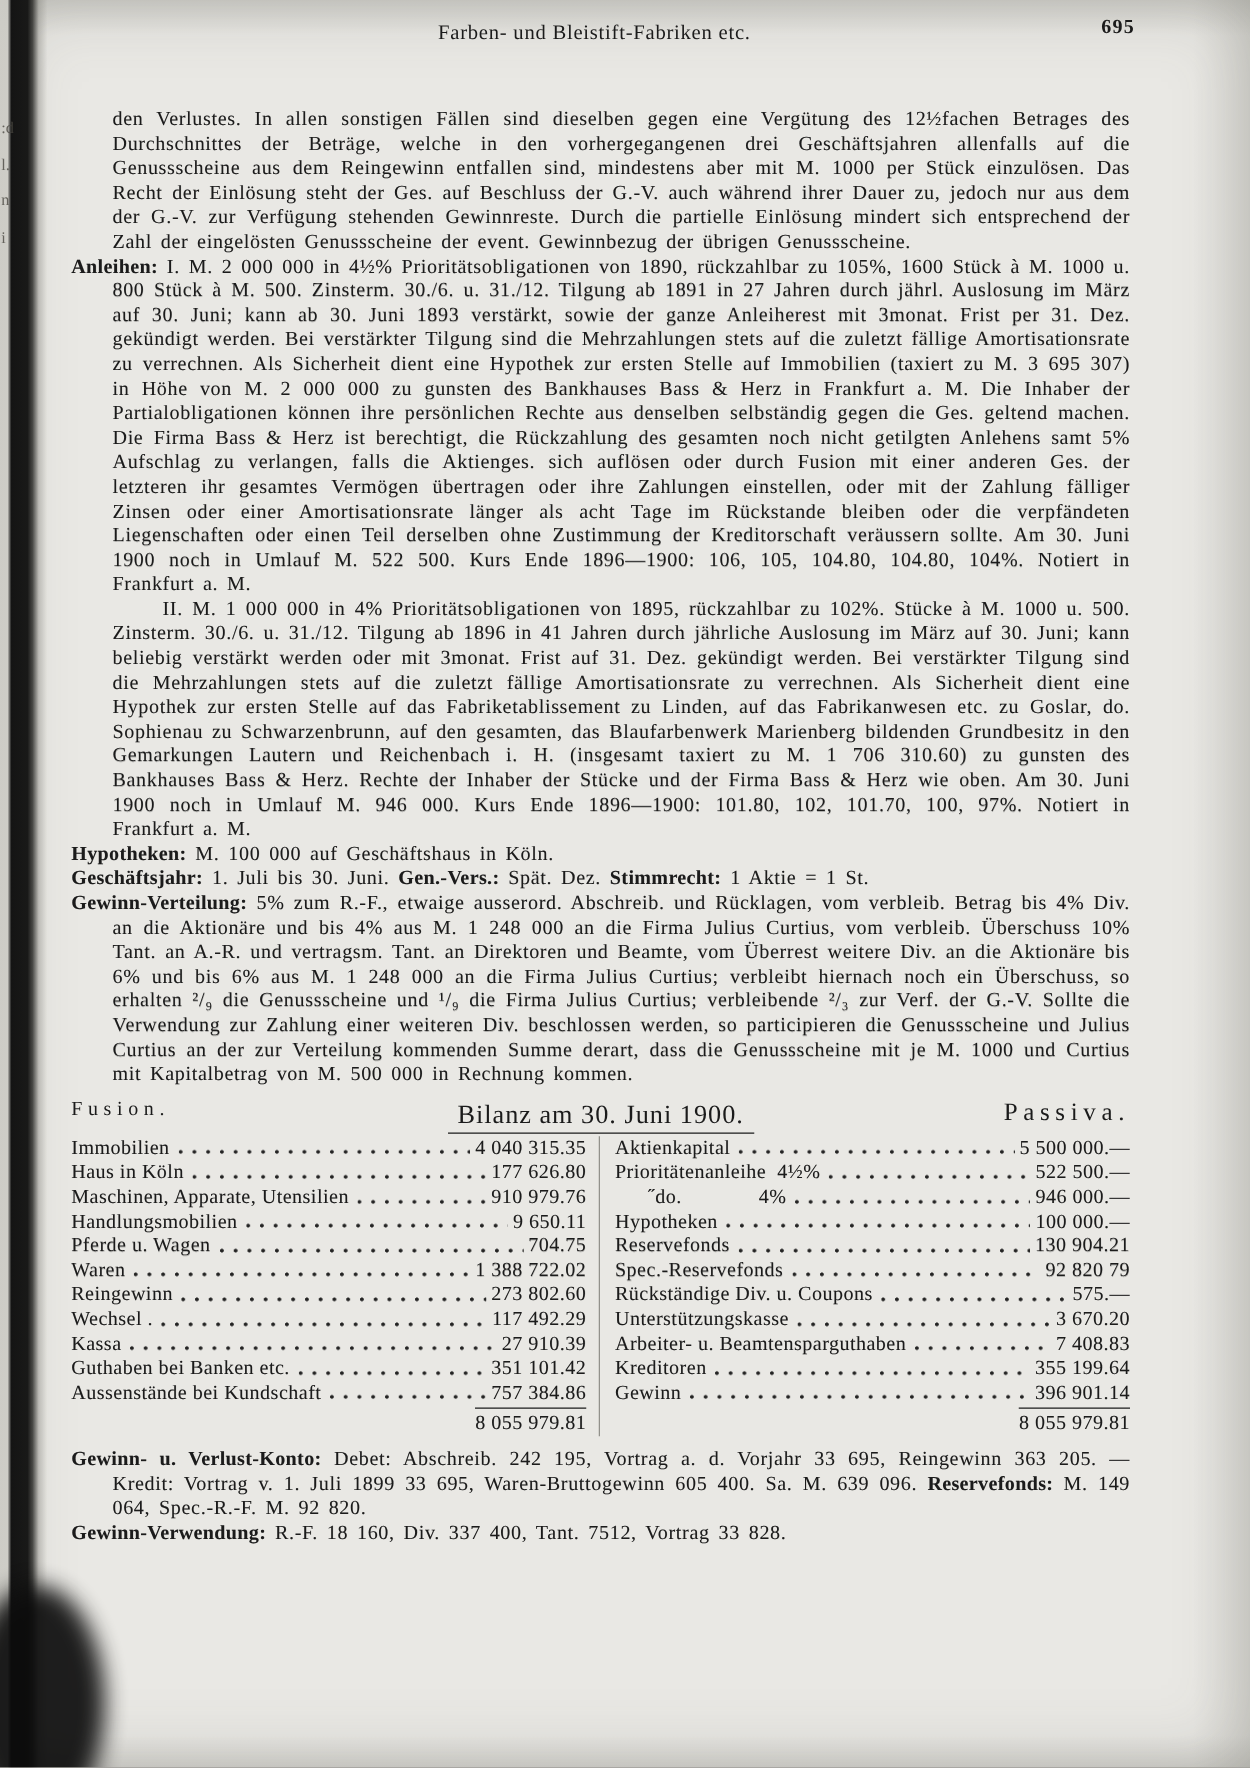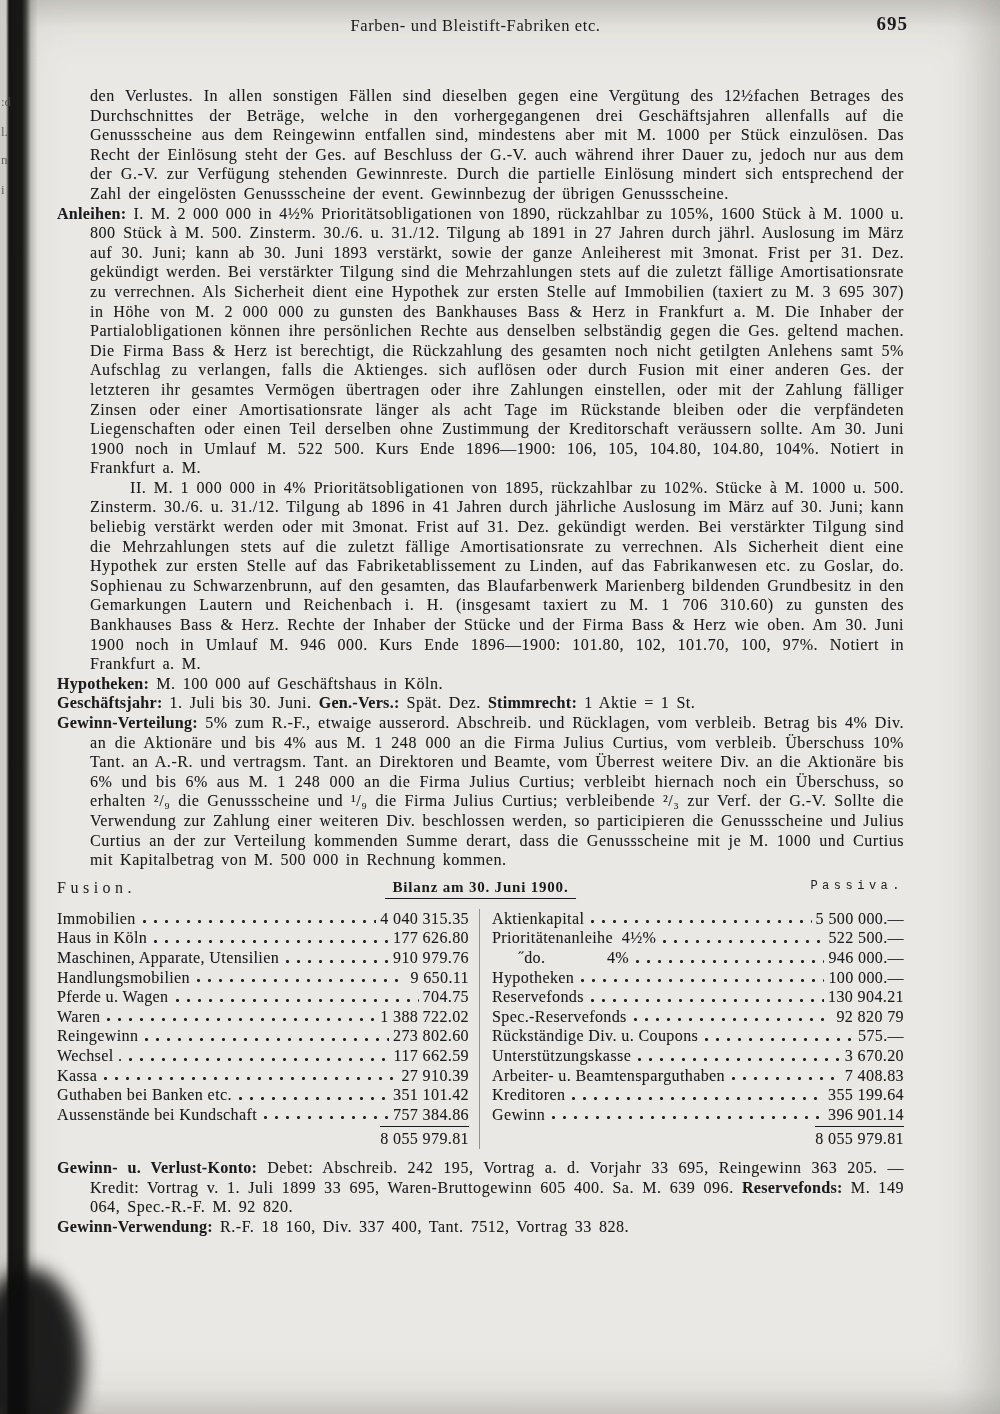--- a/index.html
+++ b/index.html
@@ -29,40 +29,40 @@
     position:absolute; left:-26px; bottom:-44px; width:110px; height:190px; z-index:2;
     background:#0d0d0d; border-radius:50%; filter:blur(9px); opacity:0.92;
   }
   .mm { position:absolute; left:1px; z-index:3; font-size:13px; color:rgba(75,73,66,0.8); }
   .page { position:relative; z-index:4; padding:16px 96px 0 57px; }
   .header { position:relative; height:30px; margin-bottom:18px; }
   .running-title {
     position:absolute; left:50%; transform:translateX(-52%);
     font-size:16.5px; letter-spacing:0.6px; white-space:nowrap;
   }
-  .page-number { position:absolute; right:-4px; top:-3px; font-size:19px; font-weight:700; letter-spacing:1px; }
+  .page-number { position:absolute; right:-4px; top:-3px; font-size:16px; font-weight:700; letter-spacing:1px; }
   .body-text, .footer-text {
     font-size:16px; line-height:19.6px; letter-spacing:0.55px; word-spacing:2.5px;
     text-align:justify; padding-left:33px;
     text-shadow: 0.2px 0.2px 0.5px rgba(10,10,10,0.25);
     margin-top: 40px;
   }
   .para { margin:0; }
   .p-hang { text-indent:-33px; }
   .p-cont { text-indent:0; }
   .p-first { text-indent:40px; }
   .b { font-weight:700; letter-spacing:0.3px; }
   
   .balance { margin-top:9px; }
   .balance-header { position:relative; height:27px; }
   .aktiva-label { position:absolute; left:0; letter-spacing:4.5px; font-size:16px; }
-  .passiva-label { position:absolute; right:0; letter-spacing:4.5px; font-size:12px;font-family:Liberation Mono, monospace; }
+  .passiva-label { position:absolute; right:0; letter-spacing:4.5px; font-size:20px; }
   .balance-title {
     position:absolute; left:50%; transform:translateX(-50%);
-    font-weight:700; font-size:15px; letter-spacing:0.8px; white-space:nowrap;
+    font-weight:400; font-size:21px; letter-spacing:0.8px; white-space:nowrap;
     border-bottom:1.5px solid #1b1b1b; padding:0 8px 2px 8px;
   }
   .balance-cols { display:flex; font-size:16px; letter-spacing:0.4px; margin-top:3px;
     text-shadow: 0.2px 0.2px 0.5px rgba(10,10,10,0.25); }
   .bcol { flex:1 1 0; min-width:0; }
   .bcol-left { padding-right:10px; }
   .bcol-right { border-left:1px solid rgba(75,73,66,0.55); padding-left:12px; }
   .brow { display:flex; align-items:baseline; line-height:19.6px; }
   .bname, .bamt { white-space:pre; }
   .leader {
@@ -143,21 +143,21 @@
                 <span class="bamt">1 388 722.02</span>
               </div>
               <div class="brow">
                 <span class="bname">Reingewinn</span>
                 <span class="leader"></span>
                 <span class="bamt">273 802.60</span>
               </div>
               <div class="brow">
                 <span class="bname">Wechsel .</span>
                 <span class="leader"></span>
-                <span class="bamt">117 662.59</span>
+                <span class="bamt">117 492.29</span>
               </div>
               <div class="brow">
                 <span class="bname">Kassa</span>
                 <span class="leader"></span>
                 <span class="bamt">27 910.39</span>
               </div>
               <div class="brow">
                 <span class="bname">Guthaben bei Banken etc.</span>
                 <span class="leader"></span>
                 <span class="bamt">351 101.42</span>

